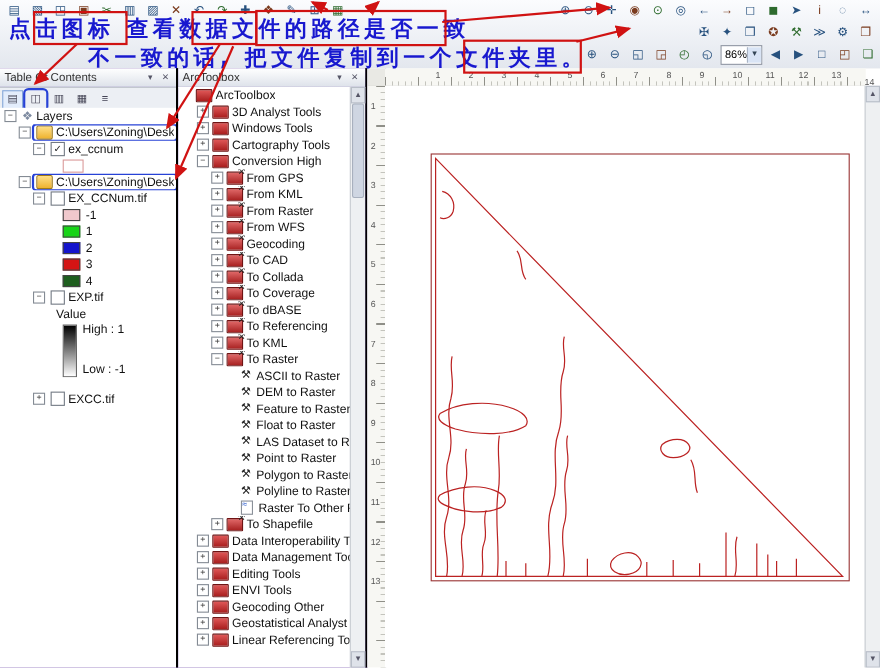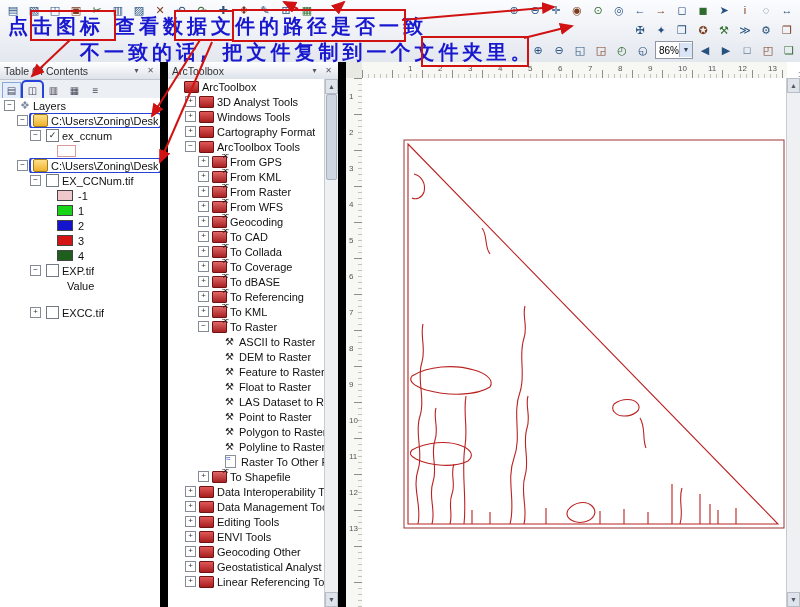--- a/index.html
+++ b/index.html
@@ -16,21 +16,21 @@
   .tb-icon:nth-child(4n){color:#7a3b1e;}
   .tb-icon:nth-child(5n){color:#2e6b2e;}
   .menu-item{font-size:11px;padding:1px 7px;color:#222;}
   .combo{width:54px;height:16px;border:1px solid #8f96a3;background:#fff;font-size:10px;
     display:flex;align-items:center;justify-content:space-between;padding-left:3px;margin:0 2px;}
   .combo-arrow{width:12px;height:14px;background:#d9e4f5;border-left:1px solid #aab4c4;
     font-size:7px;line-height:14px;text-align:center;color:#345;}
 
   
   .main{position:absolute;top:62px;left:0;width:800px;height:545px;display:flex;}
-  .panel{position:relative;background:#4c1d95;border-right:8px solid #000000;flex:none;}
+  .panel{position:relative;background:#4c1d95;border-right:2px solid #000000;flex:none;}
   .panel-header{height:17px;background:linear-gradient(#ffffff,#dde2ea);
     border-bottom:1px solid #c2c7cf;font-size:10.5px;color:#333;display:flex;
     align-items:center;padding:0 4px;white-space:nowrap;overflow:hidden;}
   .ph-icons{margin-left:auto;display:flex;gap:3px;font-size:8px;color:#556;}
   .ph-icon{width:11px;height:11px;line-height:11px;text-align:center;}
 
   .toc-panel{width:160px;}
   .toc-strip{height:19px;background:#ecEFF4;border-bottom:1px solid #ccc;
     display:flex;gap:2px;padding:1px 2px;align-items:center;}
   .strip-icon{width:17px;height:16px;border:1px solid transparent;font-size:10px;
@@ -277,24 +277,36 @@
             <span class="tlabel">4</span>
           </span>
         </div>
         <div class="trow" style="padding-left: 30px;">
           <span class="exp">−</span>
           <span class="rowwrap">
             <span class="cb"></span>
             <span class="tlabel">EXP.tif</span>
           </span>
         </div>
-        <div class="trow" style="padding-left: 37px; margin-left: 16px;">
+        <div class="trow" style="padding-left: 37px;">
           <span class="exp-spacer"></span>
           <span class="rowwrap">
             <span class="tlabel">Value</span>
+          </span>
+        </div>
+        <div class="trow" style="padding-left: 43px; height: 50px;">
+          <span class="exp-spacer"></span>
+          <span class="rowwrap">
+            <div class="ramp">
+              <div class="ramp-bar"></div>
+              <div class="ramp-labels">
+                <span class="tlabel">High : 1</span>
+                <span class="tlabel">Low : -1</span>
+              </div>
+            </div>
           </span>
         </div>
         <div class="trow" style="padding-left: 4px; height: 12px;"></div>
         <div class="trow" style="padding-left: 30px;">
           <span class="exp">+</span>
           <span class="rowwrap">
             <span class="cb"></span>
             <span class="tlabel">EXCC.tif</span>
           </span>
         </div>
@@ -321,26 +333,26 @@
           <span class="tlabel">3D Analyst Tools</span>
         </div>
         <div class="trow" style="padding-left: 17px;">
           <span class="exp">+</span>
           <div class="i-toolbox"></div>
           <span class="tlabel">Windows Tools</span>
         </div>
         <div class="trow" style="padding-left: 17px;">
           <span class="exp">+</span>
           <div class="i-toolbox"></div>
-          <span class="tlabel">Cartography Format</span>
-        </div>
-        <div class="trow" style="padding-left: 17px;">
-          <span class="exp">−</span>
-          <div class="i-toolbox"></div>
-          <span class="tlabel">ArcToolbox Tools</span>
+          <span class="tlabel">Cartography Tools</span>
+        </div>
+        <div class="trow" style="padding-left: 17px;">
+          <span class="exp">−</span>
+          <div class="i-toolbox"></div>
+          <span class="tlabel">Conversion High</span>
         </div>
         <div class="trow" style="padding-left: 30px;">
           <span class="exp">+</span>
           <div class="i-toolset"></div>
           <span class="tlabel">From GPS</span>
         </div>
         <div class="trow" style="padding-left: 30px;">
           <span class="exp">+</span>
           <div class="i-toolset"></div>
           <span class="tlabel">From KML</span>

